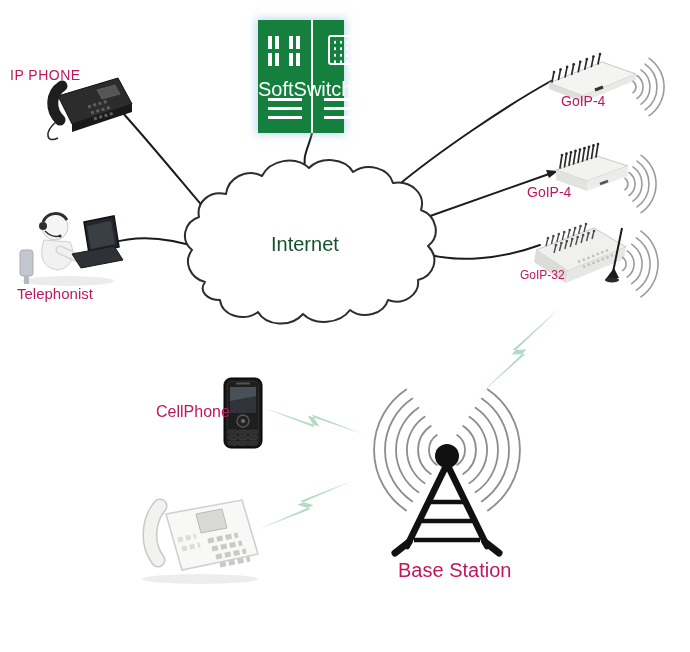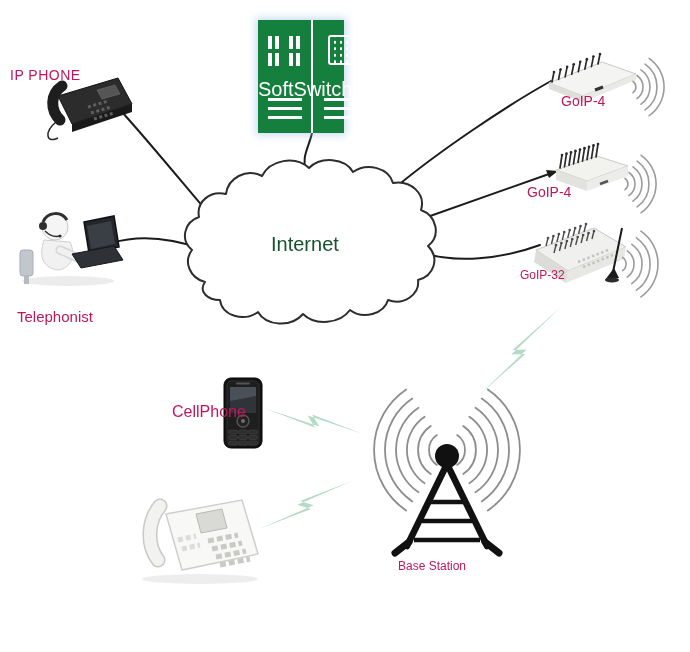--- a/index.html
+++ b/index.html
@@ -23,27 +23,27 @@
 
   
   .stubs line{stroke:#2a2a2a;stroke-width:1.7;stroke-linecap:round;}
   .stubs circle{fill:#2a2a2a;}
   .stubs-gray line{stroke:#4a4a4a;stroke-width:1.4;}
   .stubs-gray circle{fill:#4a4a4a;}
 
   
   .lbl{position:absolute;color:#be185d;white-space:nowrap;}
   #lbl-ipphone{left:10px;top:67px;font-size:14px;letter-spacing:.5px;}
-  #lbl-telephonist{left:17px;top:285px;font-size:15px;margin-top:23px;}
-  #lbl-cellphone{left:172px;top:403px;font-size:16px;}
+  #lbl-telephonist{left:17px;top:285px;font-size:15px;}
+  #lbl-cellphone{left:156px;top:403px;font-size:16px;}
   #lbl-pstn{left:116px;top:580px;font-size:16px;}
   #lbl-goip8{left:561px;top:93px;font-size:14px;}
   #lbl-goip16{left:527px;top:184px;font-size:14px;}
   #lbl-goip32{left:520px;top:268px;font-size:12px;}
-  #lbl-basestation{left:398px;top:559px;font-size:12px;}
+  #lbl-basestation{left:398px;top:559px;font-size:20px;}
   #lbl-internet{left:271px;top:233px;font-size:20px;color:#14532d;}
 
   
   .softswitch{position:absolute;left:258px;top:20px;width:86px;height:113px;background:#15803d;
               box-shadow:0 0 8px 2px rgba(150,190,225,.55);}
   .ss-divider{position:absolute;left:53px;top:0;width:2px;height:100%;background:#fff;}
   .ss-slots{position:absolute;left:10px;top:16px;line-height:0;}
   .ss-slots .row{height:13px;margin-bottom:4px;}
   .ss-bar{display:inline-block;width:4px;height:13px;background:#fff;margin-right:3px;}
   .ss-gap{margin-right:10px;}

